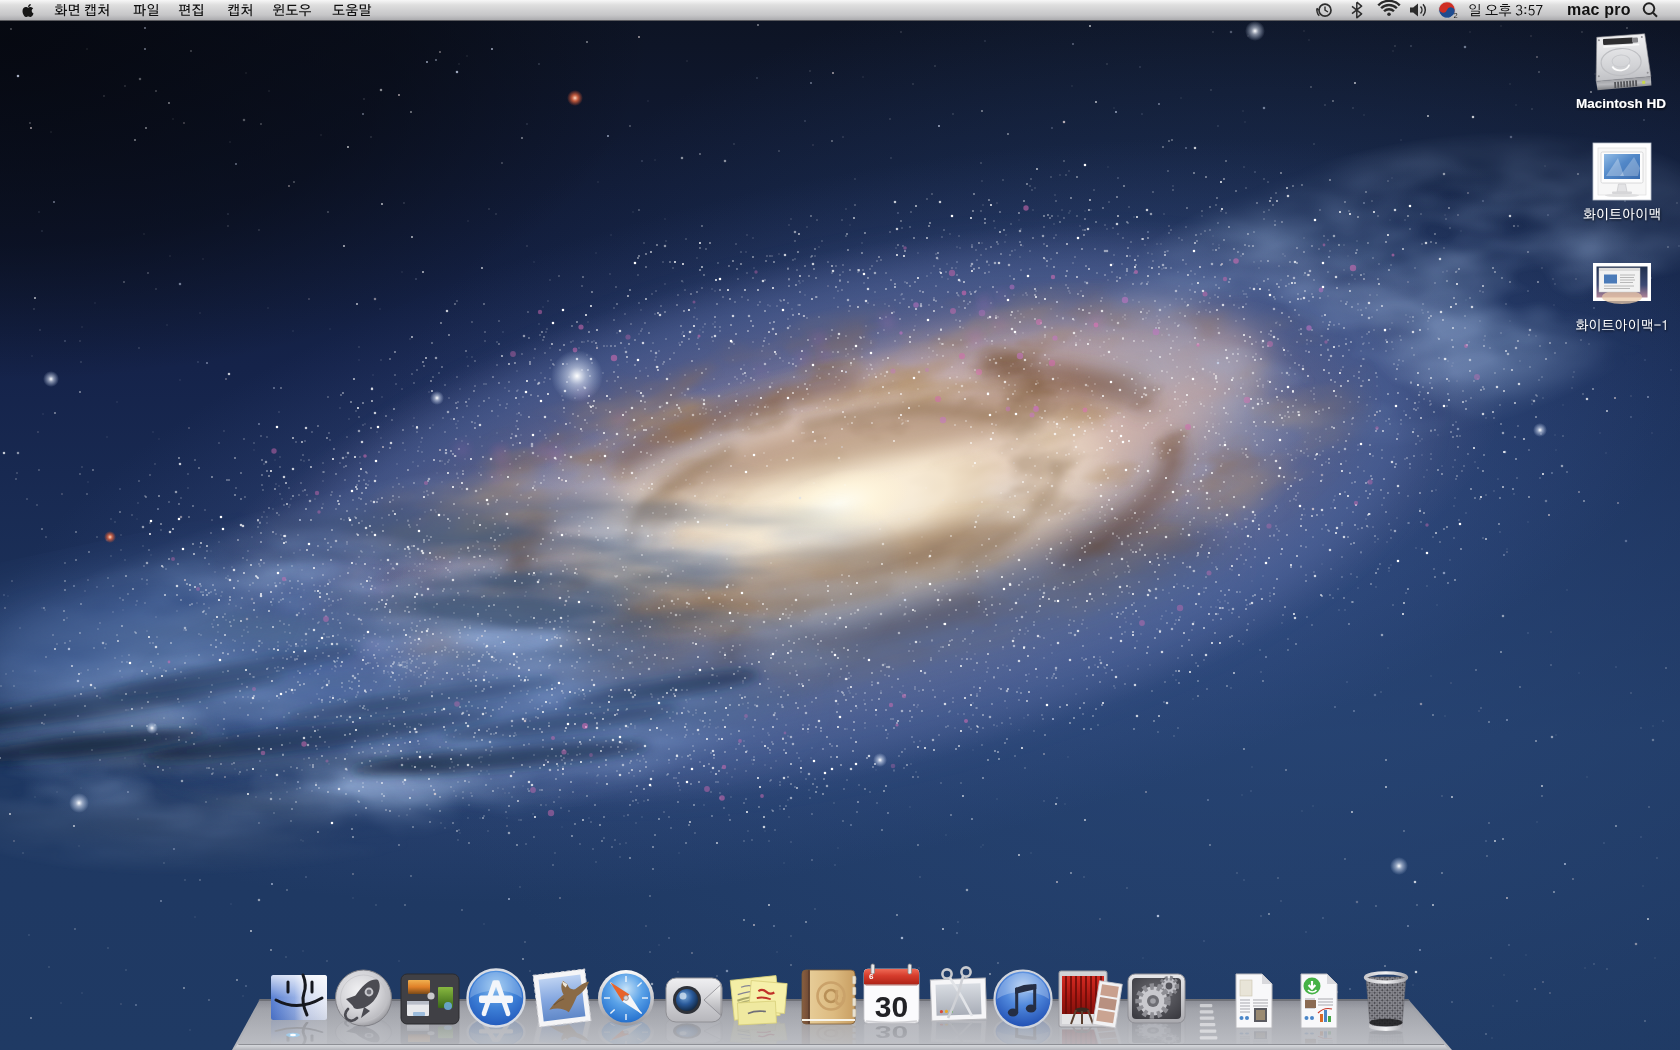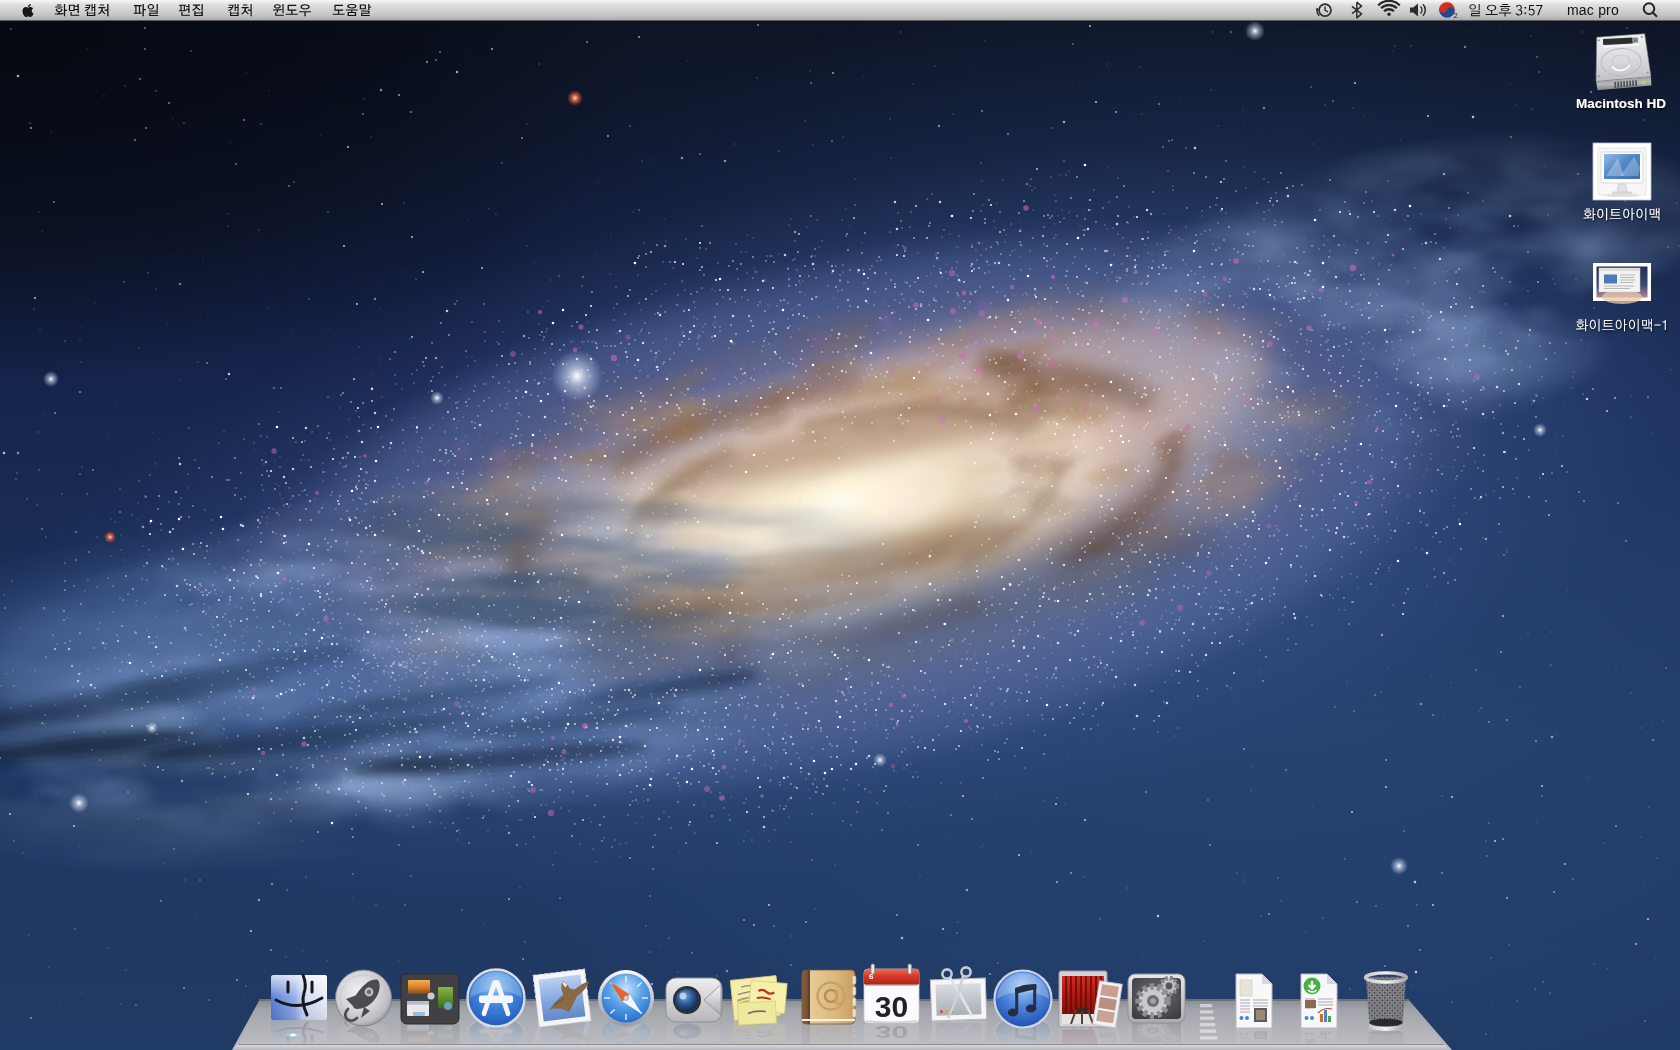--- a/index.html
+++ b/index.html
@@ -854,21 +854,21 @@
     </svg>
  <svg style="position:absolute;left:0;top:0" width="1680" height="20">
       <path d="M54.8 14.5V13.4H56.1Q60.7 13.4 63.5 13.1V14.2Q60.6 14.5 56.1 14.5ZM58.4 13.9V11.6H59.7V13.9ZM63.9 16.2V3.9H65.1V9.8H67.0V10.9H65.1V16.2ZM56.9 5.5V4.4H61.3V5.5ZM55.2 7.4V6.4H62.6V7.4ZM55.7 10.1Q55.7 9.2 56.7 8.7Q57.7 8.2 59.1 8.2Q60.5 8.2 61.5 8.7Q62.5 9.2 62.5 10.1Q62.5 10.9 61.5 11.5Q60.5 12.0 59.1 12.0Q57.7 12.0 56.7 11.5Q55.7 11.0 55.7 10.1ZM57.0 10.1Q57.0 10.5 57.6 10.8Q58.2 11.0 59.1 11.0Q60.0 11.0 60.6 10.8Q61.2 10.5 61.2 10.1Q61.2 9.6 60.6 9.3Q60.0 9.1 59.1 9.1Q58.2 9.1 57.6 9.3Q57.0 9.6 57.0 10.1Z M70.5 15.8V12.1H71.7V14.7H79.2V15.8ZM74.1 9.9V8.9H77.5V6.8H74.1V5.7H77.5V3.9H78.8V13.0H77.5V9.9ZM68.9 10.9V4.7H74.7V10.9ZM70.1 9.9H73.5V5.7H70.1Z M86.8 16.0V11.5H88.0V12.7H94.1V11.5H95.3V16.0ZM88.0 15.0H94.1V13.6H88.0ZM91.5 11.0V4.1H92.6V7.0H94.1V3.9H95.3V11.0H94.1V8.1H92.6V11.0ZM84.8 10.2Q85.9 9.9 86.8 9.3Q87.8 8.7 88.3 8.0H85.1V7.1H88.9Q89.2 6.4 89.2 5.7H85.5V4.7H90.5Q90.5 6.0 90.1 7.1Q89.7 8.2 89.0 9.0Q88.2 9.7 87.4 10.2Q86.5 10.8 85.4 11.1Z M104.6 10.8V9.6H107.2V3.9H108.5V16.2H107.2V10.8ZM99.8 5.6V4.5H104.1V5.6ZM97.9 13.8Q99.1 13.1 100.2 11.9Q101.3 10.6 101.3 9.3V8.2H98.4V7.1H105.3V8.2H102.6V9.2Q102.6 10.1 103.1 11.0Q103.6 11.9 104.3 12.5Q104.9 13.1 105.5 13.5L104.7 14.3Q104.0 13.9 103.2 13.0Q102.3 12.2 101.9 11.4Q101.6 12.2 100.6 13.2Q99.6 14.1 98.8 14.6Z" fill="#111111"></path>
 <path d="M142.5 16.2V3.9H143.8V9.0H145.8V10.2H143.8V16.2ZM133.6 13.8V12.7H135.3V6.2H133.9V5.1H141.6V6.2H140.1V12.6Q141.1 12.6 141.9 12.5V13.6Q139.3 13.8 135.9 13.8ZM136.5 12.7 137.3 12.7Q137.5 12.7 138.1 12.7Q138.8 12.7 138.9 12.7V6.2H136.5Z M149.2 16.0V12.8H156.6V11.6H149.2V10.6H157.8V13.7H150.5V15.0H158.2V16.0ZM156.6 10.0V3.9H157.8V10.0ZM147.6 6.8Q147.6 5.6 148.5 4.9Q149.4 4.1 150.8 4.1Q152.3 4.1 153.2 4.9Q154.1 5.6 154.1 6.8Q154.1 8.0 153.2 8.7Q152.3 9.5 150.8 9.5Q149.4 9.5 148.5 8.7Q147.6 8.0 147.6 6.8ZM148.8 6.8Q148.8 7.5 149.4 8.0Q150.0 8.5 150.8 8.5Q151.7 8.5 152.3 8.0Q152.9 7.5 152.9 6.8Q152.9 6.1 152.3 5.6Q151.7 5.1 150.8 5.1Q150.0 5.1 149.4 5.6Q148.8 6.1 148.8 6.8Z" fill="#111111"></path>
 <path d="M181.3 15.8V12.1H182.5V14.7H189.9V15.8ZM186.2 9.9V8.8H188.3V7.0H186.2V5.9H188.3V3.9H189.5V13.0H188.3V9.9ZM178.9 11.3V10.3H180.4V5.7H179.1V4.7H186.2V5.7H184.9V10.2Q185.5 10.2 186.5 10.1V11.1Q184.2 11.3 181.3 11.3ZM181.6 10.3H182.1Q182.9 10.3 183.8 10.2V5.7H181.6Z M194.3 16.0V11.1H195.6V12.4H201.5V11.1H202.8V16.0ZM195.6 14.9H201.5V13.4H195.6ZM201.5 10.5V3.9H202.8V10.5ZM192.1 9.8Q192.7 9.6 193.2 9.3Q193.8 9.0 194.4 8.5Q195.0 8.1 195.3 7.5Q195.7 6.9 195.7 6.3V5.7H192.8V4.6H200.0V5.7H197.2V6.3Q197.2 7.0 197.8 7.7Q198.4 8.4 199.1 8.8Q199.8 9.3 200.5 9.6L199.9 10.4Q198.9 10.1 197.9 9.3Q196.9 8.6 196.4 7.9Q196.0 8.7 195.0 9.5Q193.9 10.3 192.8 10.7Z" fill="#111111"></path>
 <path d="M230.0 16.0V11.5H231.2V12.7H237.3V11.5H238.6V16.0ZM231.2 15.0H237.3V13.6H231.2ZM234.7 11.0V4.1H235.8V7.0H237.4V3.9H238.6V11.0H237.4V8.1H235.8V11.0ZM228.0 10.2Q229.1 9.9 230.1 9.3Q231.0 8.7 231.5 8.0H228.3V7.1H232.1Q232.4 6.4 232.5 5.7H228.7V4.7H233.8Q233.7 6.0 233.3 7.1Q232.9 8.2 232.2 9.0Q231.5 9.7 230.6 10.2Q229.7 10.8 228.6 11.1Z M247.9 10.8V9.6H250.5V3.9H251.7V16.2H250.5V10.8ZM243.0 5.6V4.5H247.4V5.6ZM241.1 13.8Q242.4 13.1 243.4 11.9Q244.5 10.6 244.5 9.3V8.2H241.6V7.1H248.6V8.2H245.8V9.2Q245.8 10.1 246.3 11.0Q246.9 11.9 247.5 12.5Q248.1 13.1 248.8 13.5L248.0 14.3Q247.2 13.9 246.4 13.0Q245.6 12.2 245.2 11.4Q244.8 12.2 243.8 13.2Q242.8 14.1 242.0 14.6Z" fill="#111111"></path>
 <path d="M275.2 15.8V12.6H276.4V14.8H283.9V15.8ZM282.4 13.3V3.9H283.6V13.3ZM273.0 10.5V9.5H274.5Q278.3 9.5 281.9 9.1V10.0Q280.3 10.2 277.9 10.4V12.6H276.7V10.5Q275.8 10.5 274.4 10.5ZM274.0 6.3Q274.0 5.4 274.9 4.8Q275.9 4.2 277.4 4.2Q278.9 4.2 279.8 4.8Q280.8 5.4 280.8 6.3Q280.8 7.3 279.8 7.9Q278.9 8.5 277.4 8.5Q275.9 8.5 274.9 7.9Q274.0 7.3 274.0 6.3ZM275.2 6.3Q275.2 6.9 275.9 7.2Q276.5 7.5 277.4 7.5Q278.3 7.5 278.9 7.2Q279.6 6.9 279.6 6.3Q279.6 5.8 278.9 5.5Q278.3 5.2 277.4 5.2Q276.5 5.2 275.9 5.5Q275.2 5.8 275.2 6.3Z M285.8 14.8V13.7H291.2V10.2H292.5V13.7H297.8V14.8ZM287.6 10.7V4.8H296.2V5.9H288.9V9.6H296.3V10.7Z M299.0 12.3V11.2H311.0V12.3H305.7V16.2H304.4V12.3ZM300.5 6.8Q300.5 6.0 301.1 5.4Q301.8 4.8 302.8 4.5Q303.8 4.3 305.1 4.3Q307.0 4.3 308.4 4.9Q309.7 5.6 309.7 6.8Q309.7 8.1 308.4 8.7Q307.0 9.4 305.1 9.4Q303.1 9.4 301.8 8.7Q300.5 8.1 300.5 6.8ZM301.8 6.8Q301.8 7.6 302.8 8.0Q303.8 8.4 305.1 8.4Q306.4 8.4 307.4 8.0Q308.3 7.6 308.3 6.8Q308.3 6.1 307.4 5.7Q306.4 5.3 305.1 5.3Q303.8 5.3 302.8 5.7Q301.8 6.1 301.8 6.8Z" fill="#111111"></path>
 <path d="M332.6 14.8V13.7H338.0V10.2H339.2V13.7H344.6V14.8ZM334.4 10.7V4.8H343.0V5.9H335.6V9.6H343.1V10.7Z M347.6 16.0V12.0H356.1V16.0ZM348.9 15.0H354.8V13.0H348.9ZM345.8 10.6V9.5H357.8V10.6H352.4V12.3H351.2V10.6ZM347.2 6.2Q347.2 5.2 348.5 4.6Q349.9 4.0 351.8 4.0Q353.1 4.0 354.1 4.3Q355.1 4.5 355.8 5.0Q356.4 5.5 356.4 6.2Q356.4 7.0 355.8 7.5Q355.1 8.0 354.1 8.2Q353.1 8.4 351.8 8.4Q349.8 8.4 348.5 7.8Q347.2 7.3 347.2 6.2ZM348.6 6.2Q348.6 6.8 349.6 7.1Q350.5 7.4 351.8 7.4Q353.2 7.4 354.1 7.1Q355.1 6.8 355.1 6.2Q355.1 5.6 354.1 5.3Q353.2 5.0 351.8 5.0Q350.6 5.0 349.6 5.3Q348.6 5.6 348.6 6.2Z M361.1 16.0V12.8H368.2V11.6H361.0V10.5H369.5V13.7H362.3V14.9H369.9V16.0ZM368.2 9.9V3.9H369.5V6.4H371.1V7.6H369.5V9.9ZM359.7 9.3V4.5H365.9V9.3ZM361.0 8.3H364.7V5.4H361.0Z" fill="#111111"></path>
 <path d="M1469.4 6.9Q1469.4 5.7 1470.3 4.9Q1471.3 4.2 1472.7 4.2Q1474.1 4.2 1475.0 4.9Q1475.9 5.7 1475.9 6.9Q1475.9 8.1 1475.0 8.8Q1474.1 9.5 1472.7 9.5Q1471.2 9.5 1470.3 8.8Q1469.4 8.1 1469.4 6.9ZM1470.5 6.9Q1470.5 7.7 1471.1 8.2Q1471.7 8.7 1472.7 8.7Q1473.6 8.7 1474.2 8.2Q1474.9 7.6 1474.9 6.9Q1474.9 6.1 1474.2 5.6Q1473.6 5.1 1472.7 5.1Q1471.8 5.1 1471.1 5.6Q1470.5 6.1 1470.5 6.9ZM1478.7 10.1V4.0H1479.7V10.1ZM1471.1 16.2V13.0H1478.7V11.6H1471.0V10.7H1479.7V13.9H1472.2V15.3H1480.1V16.2Z M1486.9 7.8Q1486.9 6.4 1488.3 5.6Q1489.6 4.7 1491.6 4.7Q1493.6 4.7 1494.9 5.6Q1496.3 6.4 1496.3 7.8Q1496.3 9.3 1494.9 10.1Q1493.6 10.9 1491.6 10.9Q1489.6 10.9 1488.3 10.1Q1486.9 9.3 1486.9 7.8ZM1488.1 7.8Q1488.1 8.8 1489.1 9.4Q1490.1 10.1 1491.6 10.1Q1493.1 10.1 1494.1 9.4Q1495.1 8.8 1495.1 7.8Q1495.1 6.9 1494.1 6.2Q1493.1 5.6 1491.6 5.6Q1490.2 5.6 1489.1 6.2Q1488.1 6.8 1488.1 7.8ZM1485.5 15.0V14.1H1491.1V10.7H1492.1V14.1H1497.7V15.0Z M1502.2 4.9V4.1H1507.9V4.9ZM1500.0 6.9V6.1H1510.1V6.9ZM1500.8 9.5Q1500.8 7.8 1505.0 7.8Q1505.9 7.8 1506.7 7.9Q1507.4 8.0 1508.0 8.2Q1508.6 8.4 1508.9 8.7Q1509.3 9.0 1509.3 9.5Q1509.3 10.1 1508.7 10.5Q1508.1 10.9 1507.2 11.0Q1506.3 11.2 1505.0 11.2Q1500.8 11.2 1500.8 9.5ZM1502.0 9.5Q1502.0 10.4 1505.0 10.4Q1508.1 10.4 1508.1 9.5Q1508.1 8.5 1505.0 8.5Q1503.6 8.5 1502.8 8.7Q1502.0 8.9 1502.0 9.5ZM1498.9 13.4V12.5H1511.1V13.4H1505.6V16.4H1504.5V13.4Z M1515.7 13.4 1516.6 13.1Q1517.4 14.5 1518.9 14.5Q1519.9 14.5 1520.5 14.0Q1521.2 13.4 1521.2 12.4Q1521.2 11.4 1520.4 10.8Q1519.7 10.3 1518.7 10.3Q1518.2 10.3 1517.9 10.3V9.4Q1518.2 9.4 1518.7 9.4Q1519.6 9.4 1520.2 8.9Q1520.7 8.4 1520.7 7.4Q1520.7 6.6 1520.2 6.1Q1519.7 5.6 1518.9 5.6Q1517.5 5.6 1516.9 7.2L1516.0 6.9Q1516.3 5.9 1517.0 5.3Q1517.8 4.7 1518.9 4.7Q1520.3 4.7 1521.1 5.5Q1521.9 6.2 1521.9 7.4Q1521.9 8.2 1521.4 8.9Q1520.9 9.5 1520.2 9.8Q1521.0 10.0 1521.7 10.6Q1522.3 11.3 1522.3 12.4Q1522.3 13.8 1521.4 14.6Q1520.4 15.4 1518.9 15.4Q1517.7 15.4 1516.9 14.9Q1516.1 14.3 1515.7 13.4Z M1524.5 14.1V12.4H1526.2V14.1ZM1524.5 8.6V7.0H1526.2V8.6Z M1528.4 13.5 1529.3 13.2Q1529.6 13.8 1530.2 14.2Q1530.8 14.5 1531.4 14.5Q1532.4 14.5 1533.0 13.9Q1533.6 13.2 1533.6 12.1Q1533.6 11.1 1533.0 10.4Q1532.4 9.7 1531.4 9.7Q1530.2 9.7 1529.4 10.6L1528.7 10.4L1529.3 5.0H1534.1V5.9H1530.3L1529.9 9.4Q1530.7 8.8 1531.8 8.8Q1533.1 8.8 1533.9 9.7Q1534.7 10.6 1534.7 12.1Q1534.7 13.5 1533.9 14.5Q1533.0 15.4 1531.4 15.4Q1529.3 15.4 1528.4 13.5Z M1536.1 5.9V5.0H1542.5V5.7Q1539.8 10.1 1538.6 15.3H1537.5Q1538.0 12.6 1539.0 10.4Q1539.9 8.2 1541.2 5.9Z" fill="#111111"></path>
     </svg>
- <div style="position:absolute;left:1567px;top:0;height:28px;line-height:20px;font-size:14px;font-weight:normal;color:#111;letter-spacing:0.2px;">mac pro</div>
+ <div style="position:absolute;left:1567px;top:0;height:28px;line-height:20px;font-size:16px;font-weight:bold;color:#111;letter-spacing:0.2px;">mac pro</div>
  <svg style="position:absolute;left:1310px;top:0" width="370" height="20" viewBox="0 0 370 20">
 <g stroke="#2e2e2e" fill="none">
  <circle cx="15" cy="10.2" r="6" stroke-width="1.7"></circle>
  <path d="M15 6.6 V10.2 L18 12" stroke-width="1.4"></path>
  <path d="M7.2 8.2 A8 8 0 0 0 9.3 15.8" stroke-width="1.5"></path>
  <path d="M5.9 10.5 L7.3 7.8 L9.4 9.9 Z" fill="#2e2e2e" stroke="none"></path>
 </g>
 <path d="M46.8 2.2 V17.8 L51.6 13.8 L42 6.4 M46.8 2.2 L51.6 6.2 L42 13.6" stroke="#2e2e2e" stroke-width="1.5" fill="none" stroke-linejoin="round"></path>
 <g fill="#2b2b2b">
  <path d="M79 14.2 m-1.8 0 a1.8 1.8 0 1 0 3.6 0 a1.8 1.8 0 1 0 -3.6 0"></path>

